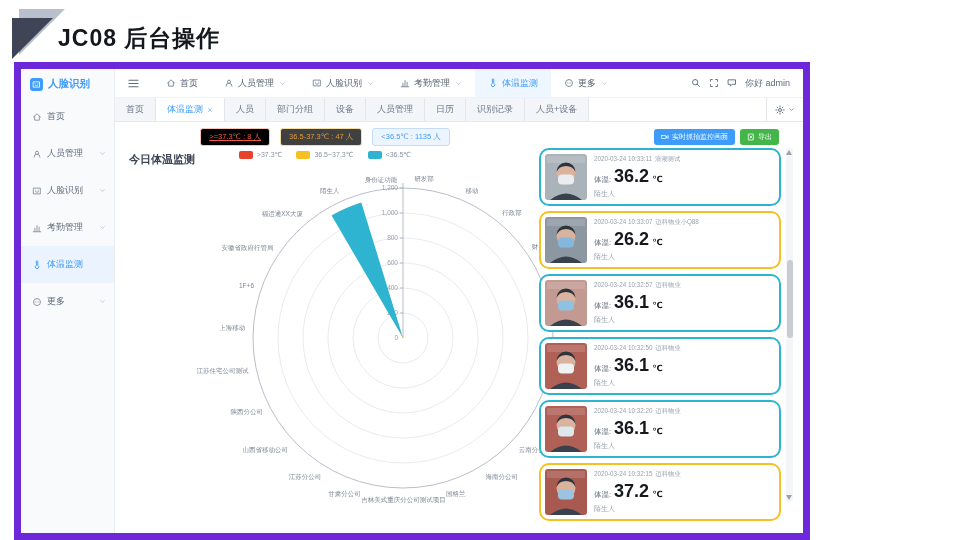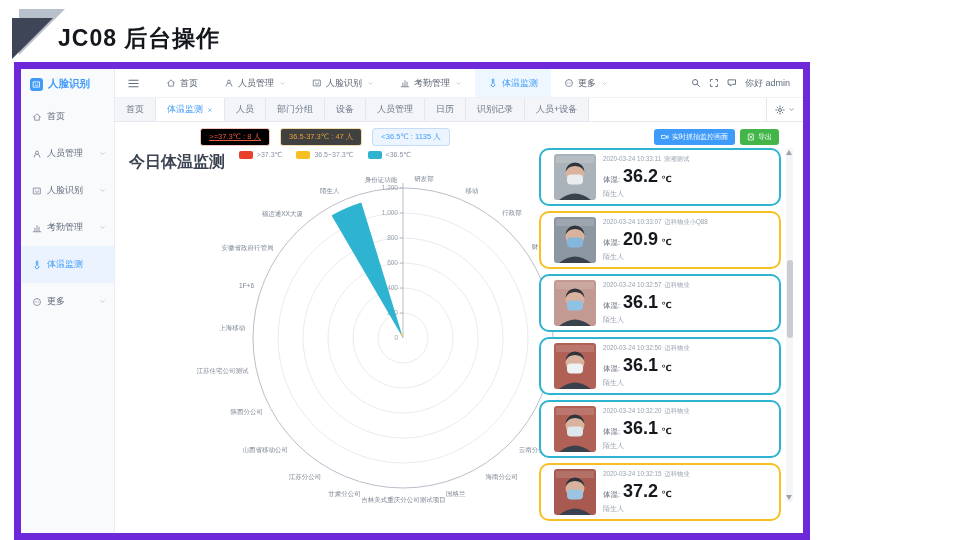--- a/index.html
+++ b/index.html
@@ -38,38 +38,38 @@
   .nr-icon{display:flex;color:#5f6b7a;cursor:pointer;}
 
   .tabbar{height:23px;flex:0 0 23px;display:flex;background:#fff;border-bottom:1px solid #e6e9ee;}
   #tabs{display:flex;height:100%;}
   .tab{display:flex;align-items:center;gap:4px;padding:0 11px;font-size:9px;color:#6d7889;background:#f3f5f8;border-right:1px solid #e3e6eb;cursor:pointer;white-space:nowrap;}
   .tab.active{background:#fff;color:#3f9bfa;}
   .tab-close{display:flex;color:#3f9bfa;}
   .tab-tools{margin-left:auto;display:flex;align-items:center;gap:3px;padding:0 8px;border-left:1px solid #e3e6eb;color:#6d7889;cursor:pointer;}
 
   .content{position:relative;flex:1;background:#fff;overflow:hidden;}
-  .chart-title{position:absolute;left:14px;top:30px;font-size:16px;font-weight:bold;color:#3c4352;}
+  .chart-title{position:absolute;left:14px;top:30px;font-size:11px;font-weight:bold;color:#3c4352;}
   .stats{position:absolute;left:0;top:6px;width:calc(100% - 268px);display:flex;justify-content:center;gap:10px;}
   .stat{font-size:7.5px;padding:3px 8px;border-radius:3px;border:1px solid;white-space:nowrap;}
   .stat.high{background:#000000;border-color:#f8c5bd;color:#f05a45;text-decoration:underline;}
   .stat.mid{background:#404040;border-color:#f2deab;color:#e09a3a;}
   .stat.low{background:#ecf5ff;border-color:#c3ddf8;color:#3f9bfa;}
   .legend{position:absolute;left:0;top:29px;width:calc(100% - 268px);display:flex;justify-content:center;gap:14px;}
   .lg-item{display:flex;align-items:center;gap:4px;font-size:7px;color:#8a93a0;cursor:pointer;}
   .lg-swatch{width:14px;height:8px;border-radius:2px;display:inline-block;}
   #polar{position:absolute;left:8px;top:44px;}
 
   .records-panel{position:absolute;right:0;top:0;width:268px;height:100%;}
   .panel-actions{position:absolute;right:24px;top:7px;display:flex;gap:5px;}
   .btn{display:flex;align-items:center;gap:3px;border:none;border-radius:3px;color:#fff;font-size:7px;padding:3px 7px;cursor:pointer;font-family:inherit;}
   .btn-monitor{background:#3f9bfa;}
   .btn-export{background:#44b549;}
   #records{position:absolute;left:4px;right:22px;top:26px;display:flex;flex-direction:column;gap:5px;}
-  .card{display:flex;gap:7px;border:2px solid;border-radius:10px;background:#fff;padding:2px 6px 2px 11px;height:50px;}
+  .card{display:flex;gap:7px;border:2px solid;border-radius:10px;background:#fff;padding:2px 6px 2px 2px;height:50px;}
   .photo{width:42px;height:46px;border-radius:3px;overflow:hidden;flex:0 0 42px;margin:2px 0 0 2px;}
   .card-info{flex:1;padding-top:3px;min-width:0;}
   .card-time{font-size:6.3px;color:#98a2af;white-space:nowrap;overflow:hidden;}
   .card-dev{margin-left:3px;}
   .card-temp{display:flex;align-items:baseline;gap:3px;margin-top:2px;}
   .t-label{font-size:7.5px;color:#5c6674;}
   .t-val{font-size:18px;font-weight:bold;color:#15181d;}
   .t-unit{font-size:8.5px;font-weight:bold;color:#15181d;}
   .card-person{font-size:7px;color:#98a2af;margin-top:2px;}
   .scrollbar{position:absolute;right:10px;top:26px;width:7px;height:354px;background:#f4f5f7;border-radius:3px;}
@@ -427,21 +427,21 @@
                     <rect x="2" y="2" width="38" height="7" fill="#ffffff" opacity=".14"></rect>
                     <path d="M5 46 Q21 33 37 46 Z" fill="#39414d"></path>
                     <circle cx="21" cy="19" r="9.5" fill="#d9b39d"></circle>
                     <path d="M11.5 18 a9.5 9.5 0 0 1 19 0 q-2.5-6-9.5-6t-9.5 6z" fill="#2e343c"></path>
                     <rect x="13" y="20.5" width="16" height="10" rx="4" fill="#85b7dc"></rect>
                   </svg></div>
                 <div class="card-info">
                   <div class="card-time"><span>2020-03-24 10:33:07</span><span class="card-dev">迈科物业小Q88</span></div>
                   <div class="card-temp">
                     <span class="t-label">体温:</span>
-                    <span class="t-val">20.9</span>
+                    <span class="t-val">26.2</span>
                     <span class="t-unit">℃</span>
                   </div>
                   <div class="card-person">陌生人</div>
                 </div>
               </div>
               <div class="card" style="border-color: rgb(46, 179, 208);">
                 <div class="photo"><svg width="100%" height="100%" viewBox="0 0 42 46" preserveAspectRatio="none">
                     <rect width="42" height="46" fill="#c29a92"></rect>
                     <rect x="2" y="2" width="38" height="7" fill="#ffffff" opacity=".14"></rect>
                     <path d="M5 46 Q21 33 37 46 Z" fill="#39414d"></path>

